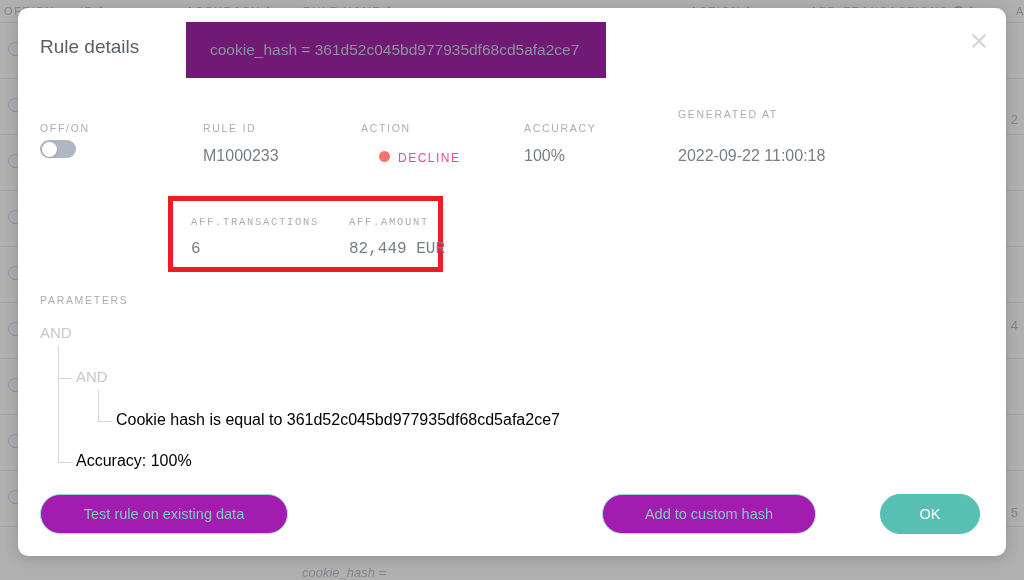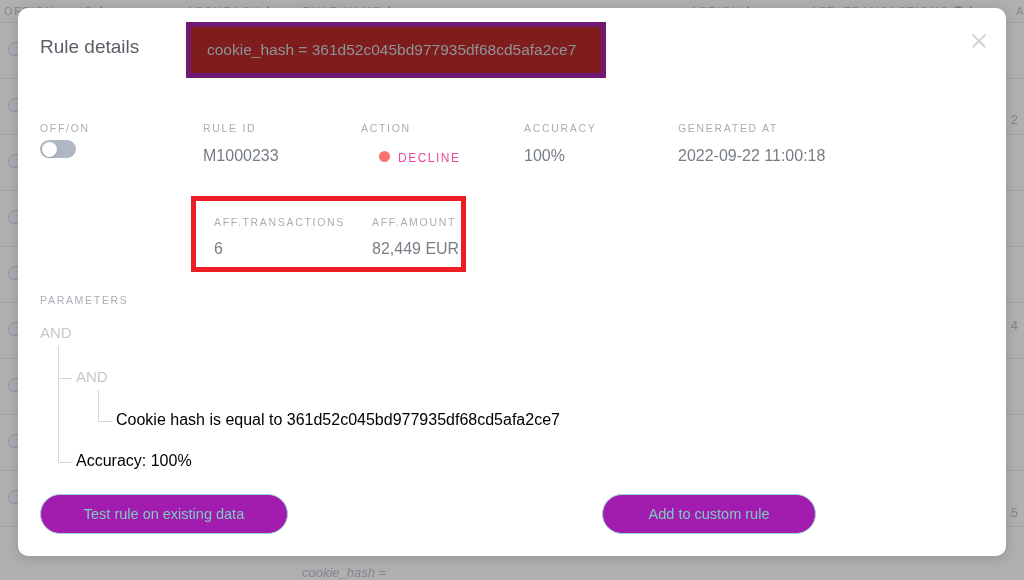--- a/index.html
+++ b/index.html
@@ -129,22 +129,22 @@
     font-size: 19px;
     color: #5a6068;
     font-weight: 400;
   }
   #rulename-highlight {
     position: absolute;
     left: 168px;
     top: 14px;
     width: 420px;
     height: 56px;
-    border: 5px solid #701a75;
-    background: #7f1d1d;
+    border: 8px solid #701a75;
+    background: #701a75;
   }
   #rulename-text {
     position: absolute;
     left: 16px;
     top: 50%;
     transform: translateY(-50%);
     font-size: 15.5px;
     color: #8d939b;
     white-space: nowrap;
   }
@@ -191,26 +191,27 @@
     position: absolute;
     left: 361px; top: 143px;
     width: 11px; height: 11px;
     border-radius: 50%;
     background: #f8736f;
   }
 
   
   #aff-highlight {
     position: absolute;
-    left: 173px;
+    left: 150px;
     top: 188px;
     width: 275px;
     height: 76px;
     border: 5px solid #ee1c25;
     background: #ffffff;
+    font-family: Liberation Mono, monospace;
   }
   #aff-highlight .a-label {
     position: absolute;
     font-size: 10.5px;
     letter-spacing: 1.7px;
     color: #a9aeb5;
     white-space: nowrap;
   }
   #aff-highlight .a-value {
     position: absolute;
@@ -340,21 +341,21 @@
   <div id="modal-title">Rule details</div>
 
   <div id="rulename-highlight">
     <div id="rulename-text">cookie_hash = 361d52c045bd977935df68cd5afa2ce7</div>
   </div>
 
   <div class="meta-label" style="left:22px;  top:114px">OFF/ON</div>
   <div class="meta-label" style="left:185px; top:114px">RULE ID</div>
   <div class="meta-label" style="left:343px; top:114px">ACTION</div>
   <div class="meta-label" style="left:506px; top:114px">ACCURACY</div>
-  <div class="meta-label" style="left:660px; top:114px">GENERATED AT</div>
+  <div class="meta-label" style="left:660px; top:100px">GENERATED AT</div>
 
   <div id="toggle-switch">
     <div class="knob"></div>
   </div>
   <div class="meta-value" style="left:185px; top:139px">M1000233</div>
   <div id="action-dot"></div>
   <div class="meta-value-small" style="left:380px; top:143px">DECLINE</div>
   <div class="meta-value" style="left:506px; top:139px">100%</div>
   <div class="meta-value" style="left:660px; top:139px">2022-09-22 11:00:18</div>
 
@@ -378,16 +379,17 @@
     <div class="tree-line" style="left:58px; top:66px; width:1px; height:32px"></div>
     <div class="tree-line" style="left:58px; top:97px; width:14px; height:1px"></div>
     <div class="node-leaf" style="left:76px; top:87px">Cookie hash is equal to 361d52c045bd977935df68cd5afa2ce7</div>
 
     <div class="tree-line" style="left:18px; top:138px; width:14px; height:1px"></div>
     <div class="node-leaf" style="left:36px; top:128px">Accuracy: 100%</div>
   </div>
 
   <div id="footer">
     <div class="btn btn-outline" style="left:22px;  width:248px">Test rule on existing data</div>
-    <div class="btn btn-outline" style="left:584px; width:214px">Add to custom rule</div>
+    <div class="btn btn-outline" style="left:584px; width:214px">Add to custom hash</div>
+    <div class="btn btn-primary" style="left:862px; width:100px">OK</div>
   </div>
 
 </div>
 
 </body></html>

